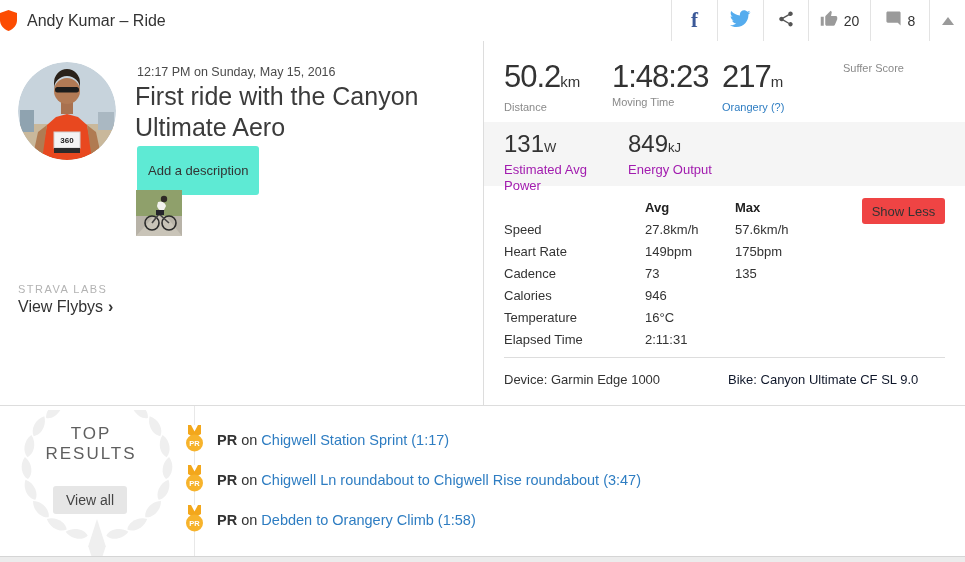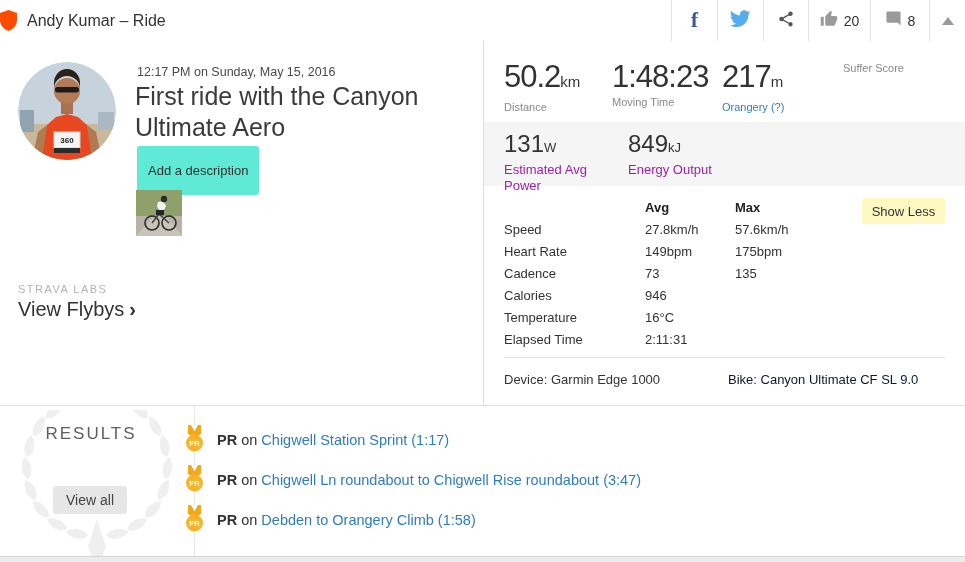--- a/index.html
+++ b/index.html
@@ -23,21 +23,21 @@
   .main{position:absolute;top:41px;left:0;right:0;height:364px;border-bottom:1px solid #ddd;background:#fff;}
   .left-col{position:absolute;left:0;top:0;bottom:0;width:483px;border-right:1px solid #ddd;}
   .right-col{position:absolute;left:484px;top:0;bottom:0;right:0;}
 
   .avatar{position:absolute;left:18px;top:21px;width:98px;height:98px;border-radius:50%;overflow:hidden;cursor:pointer;}
   .ride-date{position:absolute;left:137px;top:24px;font-size:12.5px;color:#4a4a4a;}
   .ride-title{position:absolute;left:135px;top:40px;width:330px;font-size:25px;line-height:31px;font-weight:400;color:#3b3b3b;}
   .add-desc{position:absolute;left:137px;top:105px;background:#5eead4;border:none;border-radius:3px;padding:17px 11px;font-size:13px;color:#333;font-family:inherit;cursor:pointer;}
   .thumb{position:absolute;left:136px;top:149px;width:46px;height:46px;cursor:pointer;}
   .labs{position:absolute;left:18px;top:242px;font-size:11px;letter-spacing:1.5px;color:#b3b3b3;}
-  .flybys{position:absolute;left:18px;top:257px;font-size:20px;color:#333;cursor:pointer;}
+  .flybys{position:absolute;left:18px;top:257px;font-size:16px;color:#333;cursor:pointer;}
   .flybys .chev{font-weight:bold;margin-left:5px;color:#333;}
 
   
   .stats-row{position:absolute;left:20px;top:19px;display:flex;}
   .stat{margin-right:0;}
   .stat-dist{width:108px;} .stat-time{width:110px;} .stat-elev{width:121px;}
   .stat-value{font-size:31px;letter-spacing:-1px;color:#333;line-height:34px;}
   .stat-unit{font-size:15px;letter-spacing:0;}
   .stat-label{font-size:11px;color:#8a8a8a;margin-top:2px;}
   .stat-label a, .link{color:#2e7dc2;text-decoration:none;cursor:pointer;}
@@ -51,21 +51,21 @@
   .band-unit{font-size:13px;}
   .band-label{font-size:13px;color:#a21caf;line-height:16px;margin-top:1px;width:110px;}
 
   
   .detail-table{position:absolute;left:20px;top:155px;font-size:13px;}
   .dt-row{display:flex;height:22px;align-items:center;}
   .dt-label{width:141px;color:#333;}
   .dt-avg{width:90px;}
   .dt-max{width:120px;}
   .dt-head{font-weight:bold;color:#222;}
-  .show-less{position:absolute;right:20px;top:157px;background:#fef9c3;border:none;border-radius:3px;width:83px;height:26px;font-size:13px;color:#333;font-family:inherit;cursor:pointer;}
+  .show-less{position:absolute;right:20px;top:157px;background:#ef4444;border:none;border-radius:3px;width:83px;height:26px;font-size:13px;color:#333;font-family:inherit;cursor:pointer;}
   .gear-divider{position:absolute;left:20px;right:20px;top:316px;border-top:1px solid #ddd;}
   .gear-line{position:absolute;left:20px;top:331px;font-size:13px;color:#333;}
   .gear-bike{position:absolute;left:244px;top:331px;font-size:13px;color:#0f172a;}
 
   
   .top-results{position:absolute;top:406px;left:0;right:0;height:150px;background:#fff;}
   .laurel-box{position:absolute;left:0;top:0;bottom:0;width:194px;border-right:1px solid #e8e8e8;}
   .laurel-svg{position:absolute;left:0;top:4px;}
   .tr-heading{position:absolute;left:0;top:18px;width:182px;text-align:center;font-size:17px;letter-spacing:2px;color:#5f5f5f;line-height:20px;}
   .view-all{position:absolute;left:53px;top:80px;background:#e6e6e6;border:none;border-radius:3px;padding:6px 13px;font-size:14px;color:#444;font-family:inherit;cursor:pointer;}
@@ -277,20 +277,21 @@
             <path transform="translate(32.3,89.6) rotate(-26)" d="M0 3 C6 -1 7 -13 0 -20 C-7 -13 -6 -1 0 3 Z"></path>
             <path transform="translate(25.7,68) rotate(-8)" d="M0 3 C6 -1 7 -13 0 -20 C-7 -13 -6 -1 0 3 Z"></path>
             <path transform="translate(26.1,45.5) rotate(10)" d="M0 3 C6 -1 7 -13 0 -20 C-7 -13 -6 -1 0 3 Z"></path>
             <path transform="translate(33.4,24.2) rotate(28)" d="M0 3 C6 -1 7 -13 0 -20 C-7 -13 -6 -1 0 3 Z"></path>
             <path transform="translate(47,6.2) rotate(46)" d="M0 3 C6 -1 7 -13 0 -20 C-7 -13 -6 -1 0 3 Z"></path>
           </g>
           <polygon points="97,112 106,140 97,168 88,140"></polygon>
         </g>
       </svg>
       <div class="tr-heading">
+        <div>TOP</div>
         <div>RESULTS</div>
       </div>
       <button class="view-all">View all</button>
     </div>
 
     <div class="pr-list">
       <div class="pr-row">
         <span class="pr-medal">
           <svg width="19" height="27" viewBox="0 0 19 27">
             <polygon points="3,0 16,0 16,9 9.5,13 3,9" fill="#f3a71b"></polygon>

